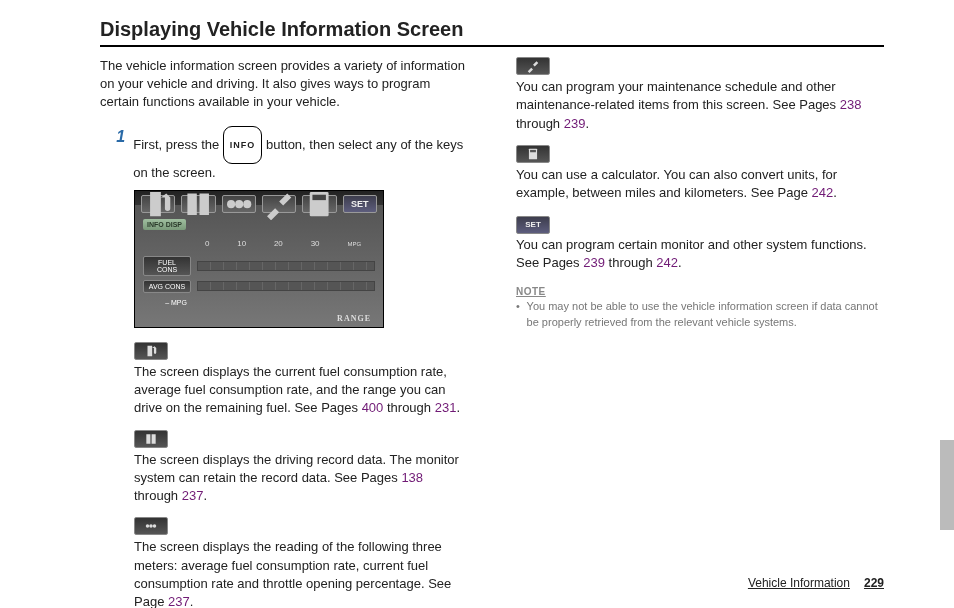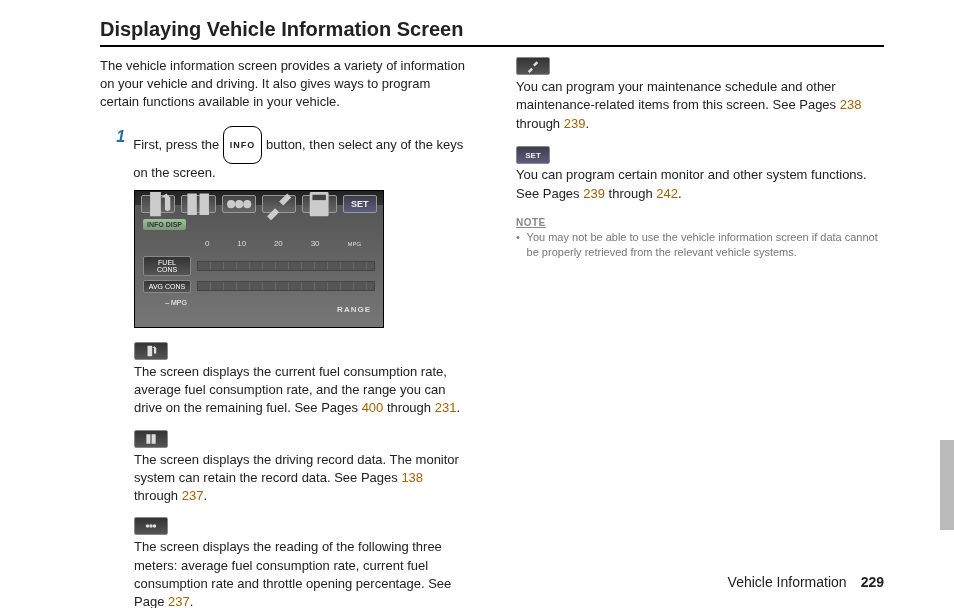--- a/index.html
+++ b/index.html
@@ -107,22 +107,22 @@
   .ss-bar {
     flex: 1;
     height: 10px;
     margin-left: 6px;
     background:
       repeating-linear-gradient(90deg,#555 0 12px,#666 12px 13px);
     border: 1px solid #444;
   }
   .ss-range {
     position: absolute;
-    bottom: 13px; right: 12px;
-    font-size: 8px; font-weight: 700; letter-spacing: 1px;
+    bottom: 4px; right: 12px;
+    font-size: 8px; font-weight: 700; letter-spacing: 1px; font-family: Liberation Serif, serif;
   }
   .ss-info-disp {
     display: inline-block;
     background: linear-gradient(#a0bfa0,#7a9a7a);
     color: #2a3a2a;
     font-weight: 700;
     font-size: 7px;
     padding: 2px 4px;
     border-radius: 2px;
     margin: 2px 0 2px 0;
@@ -138,21 +138,21 @@
     border-radius: 2px;
     display: inline-flex;
     align-items: center;
     justify-content: center;
     margin-bottom: 2px;
     color: #eee;
     font-size: 10px;
   }
   .icon-swatch.set { background: linear-gradient(#3d3d4d,#5d5d7d); font-weight:700; font-size:8px;}
   .icon-swatch svg { width: 14px; height: 14px; }
-  .pg { color: #a16207; }
+  .pg { color: #701a75; }
 
   .note-label {
     font-size: 10px;
     font-weight: 700;
     color: #888;
     letter-spacing: 0.5px;
     margin-top: 14px;
     text-decoration: underline;
   }
   .note-item {
@@ -162,21 +162,22 @@
     gap: 6px;
     margin-top: 2px;
     line-height: 1.4;
   }
   .note-item .dot { width: 8px; }
 
   .footer {
     position: absolute;
     bottom: 18px;
     right: 70px;
-    font-size: 14px;
+    font-size: 12px;
+    text-decoration: underline;
   }
   .footer .sec { margin-right: 14px; }
   .thumb-tab {
     position: absolute;
     right: 0;
     top: 440px;
     width: 14px;
     height: 90px;
     background: #bbb;
   }
@@ -291,20 +292,29 @@
     <div class="col col2">
       <div class="block">
         <div class="icon-swatch">
           <svg viewBox="0 0 24 24" fill="#ddd">
               <path d="M21 7l-3-3-6 6 3 3zM3 21l6-6 3 3-6 6z"></path>
             </svg>
         </div><br>
         <span>You can program your maintenance schedule and other maintenance-related items from this screen. See Pages </span><span class="pg">238</span><span> through </span><span class="pg">239</span><span>.</span>
       </div>
 
+      <div class="block">
+        <div class="icon-swatch">
+          <svg viewBox="0 0 24 24" fill="#ddd">
+              <rect x="5" y="3" width="14" height="18" rx="1"></rect>
+              <rect x="7" y="5" width="10" height="4" fill="#555"></rect>
+            </svg>
+        </div><br>
+        <span>You can use a calculator. You can also convert units, for example, between miles and kilometers. See Page </span><span class="pg">242</span><span>.</span>
+      </div>
 
       <div class="block">
         <div class="icon-swatch set">SET</div><br>
         <span>You can program certain monitor and other system functions. See Pages </span><span class="pg">239</span><span> through </span><span class="pg">242</span><span>.</span>
       </div>
 
       <div class="note-label">NOTE</div>
       <div class="note-item">
         <span class="dot">•</span>
         <span>You may not be able to use the vehicle information screen if data cannot be properly retrieved from the relevant vehicle systems.</span>

